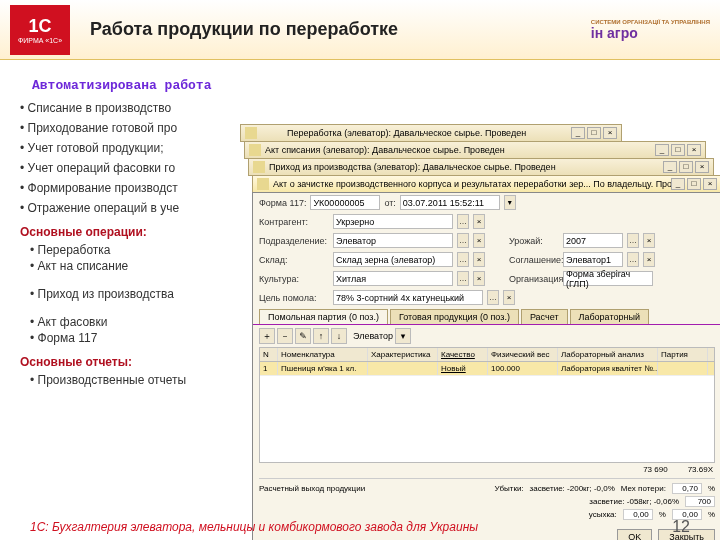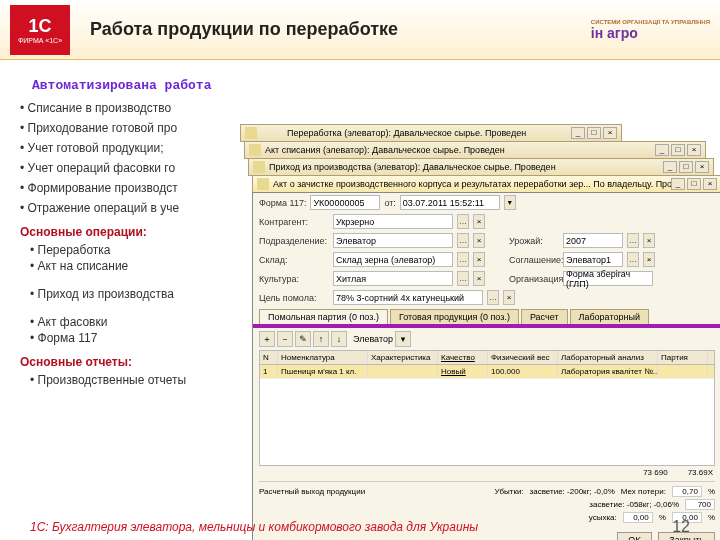--- a/index.html
+++ b/index.html
@@ -26,21 +26,21 @@
 .win-titlebar .icon { width: 12px; height: 12px; background: #e8d890; margin-right: 4px; }
 .win-titlebar .title-text { flex: 1; white-space: nowrap; overflow: hidden; }
 .win-titlebar .btns { display: flex; gap: 2px; }
 .win-titlebar .btn { width: 14px; height: 12px; border: 1px solid #aaa; background: #f0e8d0; font-size: 8px; text-align: center; line-height: 10px; cursor: pointer; }
 
 .main-win { width: 470px; border: 1px solid #888; background: #f8f4e8; position: relative; }
 .form-row { display: flex; align-items: center; padding: 2px 6px; font-size: 9px; gap: 4px; }
 .form-row label { color: #333; }
 .form-row .field { background: #fff; border: 1px solid #bbb; height: 15px; padding: 0 2px; display: inline-flex; align-items: center; }
 .form-row .picker { width: 12px; height: 15px; border: 1px solid #bbb; background: #f0e8d0; text-align: center; font-size: 8px; line-height: 13px; cursor: pointer; }
-.tabs { display: flex; border-bottom: 4px solid #a21caf; margin-top: 2px; padding-left: 6px; }
+.tabs { display: flex; border-bottom: 1px solid #a21caf; margin-top: 2px; padding-left: 6px; }
 .tab { padding: 2px 8px; font-size: 9px; border: 1px solid #b0a070; border-bottom: none; background: #ece0b8; margin-right: 2px; cursor: pointer; }
 .tab.active { background: #f8f4e8; }
 .toolbar { display: flex; gap: 2px; padding: 3px 6px; align-items: center; }
 .tbtn { width: 16px; height: 16px; border: 1px solid #bbb; background: #f0e8d0; font-size: 9px; text-align: center; line-height: 14px; cursor: pointer; }
 .toolbar .lbl { font-size: 9px; margin-left: 4px; }
 .grid { margin: 0 6px; border: 1px solid #bbb; background: #fff; }
 .grid-head { display: flex; background: #f0e8d0; border-bottom: 1px solid #bbb; }
 .gh, .gc { font-size: 8px; padding: 2px 3px; border-right: 1px solid #ddd; overflow: hidden; white-space: nowrap; }
 .grid-row { display: flex; border-bottom: 1px solid #eee; }
 .grid-row.sel { background: #f8e8a8; }

